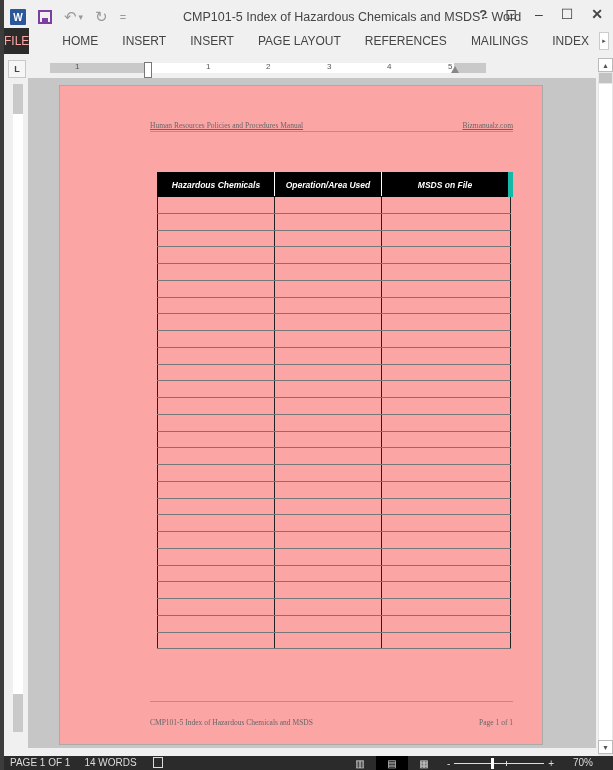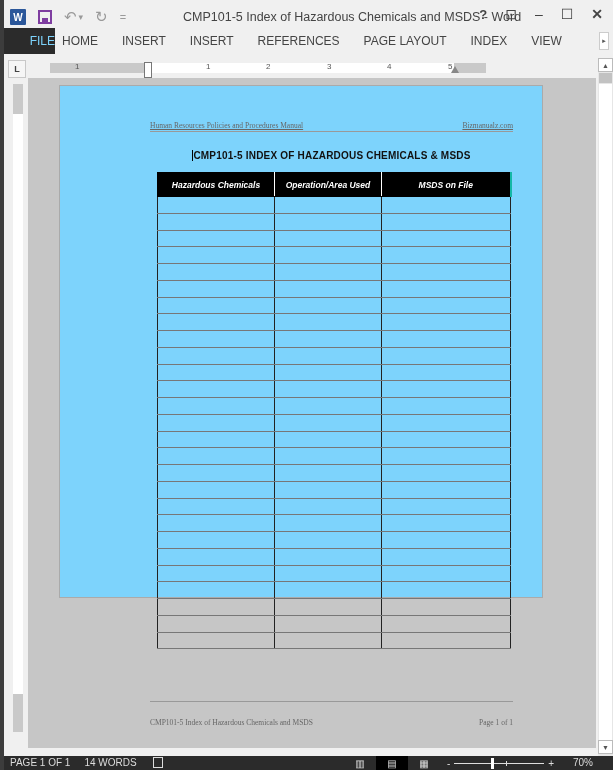--- a/index.html
+++ b/index.html
@@ -14,48 +14,48 @@
   .word-icon { width: 16px; height: 16px; background: #2b579a; color: #fff; font-size: 10px; font-weight: bold; display: flex; align-items: center; justify-content: center; border-radius: 1px; }
   .save-icon { width: 14px; height: 14px; border: 2px solid #7e3da0; position: relative; }
   .save-icon::after { content: ""; position: absolute; left: 2px; bottom: 0; width: 6px; height: 4px; background: #7e3da0; }
   .qat-glyph { color: #9a9a9a; font-size: 15px; }
   .title-text { position: absolute; left: 179px; top: 10px; font-size: 12.5px; color: #444; }
   .win-controls { position: absolute; right: 10px; top: 6px; display: flex; gap: 18px; align-items: center; color: #444; font-size: 14px; }
 
   
   .ribbon { position: absolute; left: 0; top: 28px; width: 609px; height: 26px; background: #f0f0f0; display: flex; align-items: center; font-size: 12px; color: #444; }
   .tab { padding: 0 12px; height: 26px; line-height: 26px; white-space: nowrap; }
-  .tab.file { background: #2b2b2b; color: #7dd3fc; width: 51px; text-align: right; padding: 0; }
+  .tab.file { background: #2b2b2b; color: #fca5a5; width: 51px; text-align: left; padding: 0; }
   .ribbon-more { position: absolute; right: 4px; top: 4px; width: 10px; height: 18px; background: #fff; border: 1px solid #ccc; font-size: 7px; color: #555; display: flex; align-items: center; justify-content: center; }
 
   
   .ruler-corner { position: absolute; left: 4px; top: 60px; width: 18px; height: 18px; border: 1px solid #c8c8c8; background: #f6f6f6; font-size: 9px; color: #444; font-weight: bold; display: flex; align-items: center; justify-content: center; }
   .hruler { position: absolute; left: 46px; top: 63px; width: 436px; height: 10px; background: #c9c9c9; }
   .hruler .white { position: absolute; left: 98px; width: 306px; top: 0; height: 10px; background: #fff; }
   .hruler .nums { position: absolute; left: 0; top: -1px; width: 100%; height: 10px; font-size: 8px; color: #555; }
   .hruler .nums span { position: absolute; top: 0; }
   .vruler { position: absolute; left: 9px; top: 84px; width: 10px; height: 648px; background: #c9c9c9; }
   .vruler .white { position: absolute; left: 0; top: 30px; width: 10px; height: 580px; background: #fff; }
 
   
   .doc-area { position: absolute; left: 24px; top: 78px; width: 568px; height: 670px; background: #c6c6c6; }
   .vscroll { position: absolute; left: 594px; top: 58px; width: 15px; height: 698px; background: #e6e6e6; }
   .vscroll .arrow { position: absolute; left: 0; width: 15px; height: 14px; background: #fff; border: 1px solid #bbb; font-size: 7px; color: #555; display: flex; align-items: center; justify-content: center; }
   .vscroll .thumb { position: absolute; left: 1px; top: 15px; width: 13px; height: 10px; background: #c2c2c2; }
   .vscroll .track { position: absolute; left: 1px; top: 26px; width: 13px; height: 656px; background: #fff; }
 
   
-  .page { position: absolute; left: 55px; top: 85px; width: 484px; height: 513px; background: #7dd3fc; border: 1px solid #aaa; }
+  .page { position: absolute; left: 55px; top: 85px; width: 484px; height: 660px; background: #fca5a5; border: 1px solid #aaa; }
   .hdr { position: absolute; left: 90px; top: 35px; width: 363px; font-family: "Liberation Serif", serif; font-size: 7.5px; color: #666; border-bottom: 1px solid #999; padding-bottom: 1px; display: flex; justify-content: space-between; }
   .doc-title { position: absolute; left: 90px; top: 64px; width: 363px; text-align: center; font-size: 10px; font-weight: bold; color: #111; letter-spacing: 0.2px; }
   .cursor { display: inline-block; width: 1px; height: 11px; background: #000; vertical-align: -2px; margin-right: 0; }
 
   table.idx { position: absolute; left: 97px; top: 86px; width: 353px; border-collapse: collapse; table-layout: fixed; font-style: italic; }
   table.idx th { background: #000; color: #fff; font-size: 8.5px; font-weight: bold; height: 24px; border: 1px solid #000; border-right: 1px solid #fff; }
-  table.idx th:last-child { border-right: 2px solid #14b8a6; }
+  table.idx th:last-child { border-right: 5px solid #14b8a6; }
   table.idx td { height: 16.75px; border: 1px solid #222; border-top-color: #777; border-bottom-color: #777; }
 
   .ftr { position: absolute; left: 90px; top: 615px; width: 363px; font-family: "Liberation Serif", serif; font-size: 7.5px; color: #666; border-top: 1px solid #999; padding-top: 16px; display: flex; justify-content: space-between; }
 
   
   .statusbar { position: absolute; left: 0; top: 756px; width: 609px; height: 14px; background: #2b2b2b; color: #ddd; font-size: 10px; }
   .statusbar .left { position: absolute; left: 6px; top: 1px; display: flex; gap: 14px; }
   .statusbar .views { position: absolute; left: 340px; top: 0; display: flex; gap: 0; }
   .statusbar .view { width: 32px; height: 14px; display: flex; align-items: center; justify-content: center; color: #ddd; font-size: 10px; }
   .statusbar .view.active { background: #000; }
@@ -84,25 +84,26 @@
       <span style="font-weight:bold;font-size:13px">?</span>
       <span>⊡</span>
       <span>–</span>
       <span>☐</span>
       <span style="font-weight:bold">✕</span>
     </div>
   </div>
 
   <div class="ribbon">
     <div class="tab file">FILE</div>
-    <div class="tab" style="padding-left:7px">HOME</div>
+    <div class="tab" style="padding-left:33px">HOME</div>
     <div class="tab">INSERT</div>
     <div class="tab">INSERT</div>
+    <div class="tab">PAGE LAYOUT</div>
     <div class="tab">REFERENCES</div>
-    <div class="tab">PAGE LAYOUT</div>
+    <div class="tab">MAILINGS</div>
     <div class="tab">INDEX</div>
     <div class="tab">VIEW</div>
     <div class="ribbon-more">▸</div>
   </div>
 
   <div class="doc-area"></div>
 
   <div class="ruler-corner">L</div>
 
   <div class="hruler">
@@ -129,21 +130,20 @@
     <div class="track"></div>
     <div class="arrow" style="top:682px">▼</div>
   </div>
 
   <div class="page">
     <div class="hdr">
       <span style="text-decoration:underline">Human Resources Policies and Procedures Manual</span>
       <span style="text-decoration:underline">Bizmanualz.com</span>
     </div>
 
-    <div class="doc-title"><span class="cursor"></span><span>CMP101-5 INDEX OF HAZARDOUS CHEMICALS &amp; MSDS</span></div>
 
     <table class="idx">
       <colgroup>
           <col style="width:117px">
           <col style="width:107px">
           <col style="width:129px">
         </colgroup>
       <thead>
         <tr>
           <th>Hazardous Chemicals</th>

